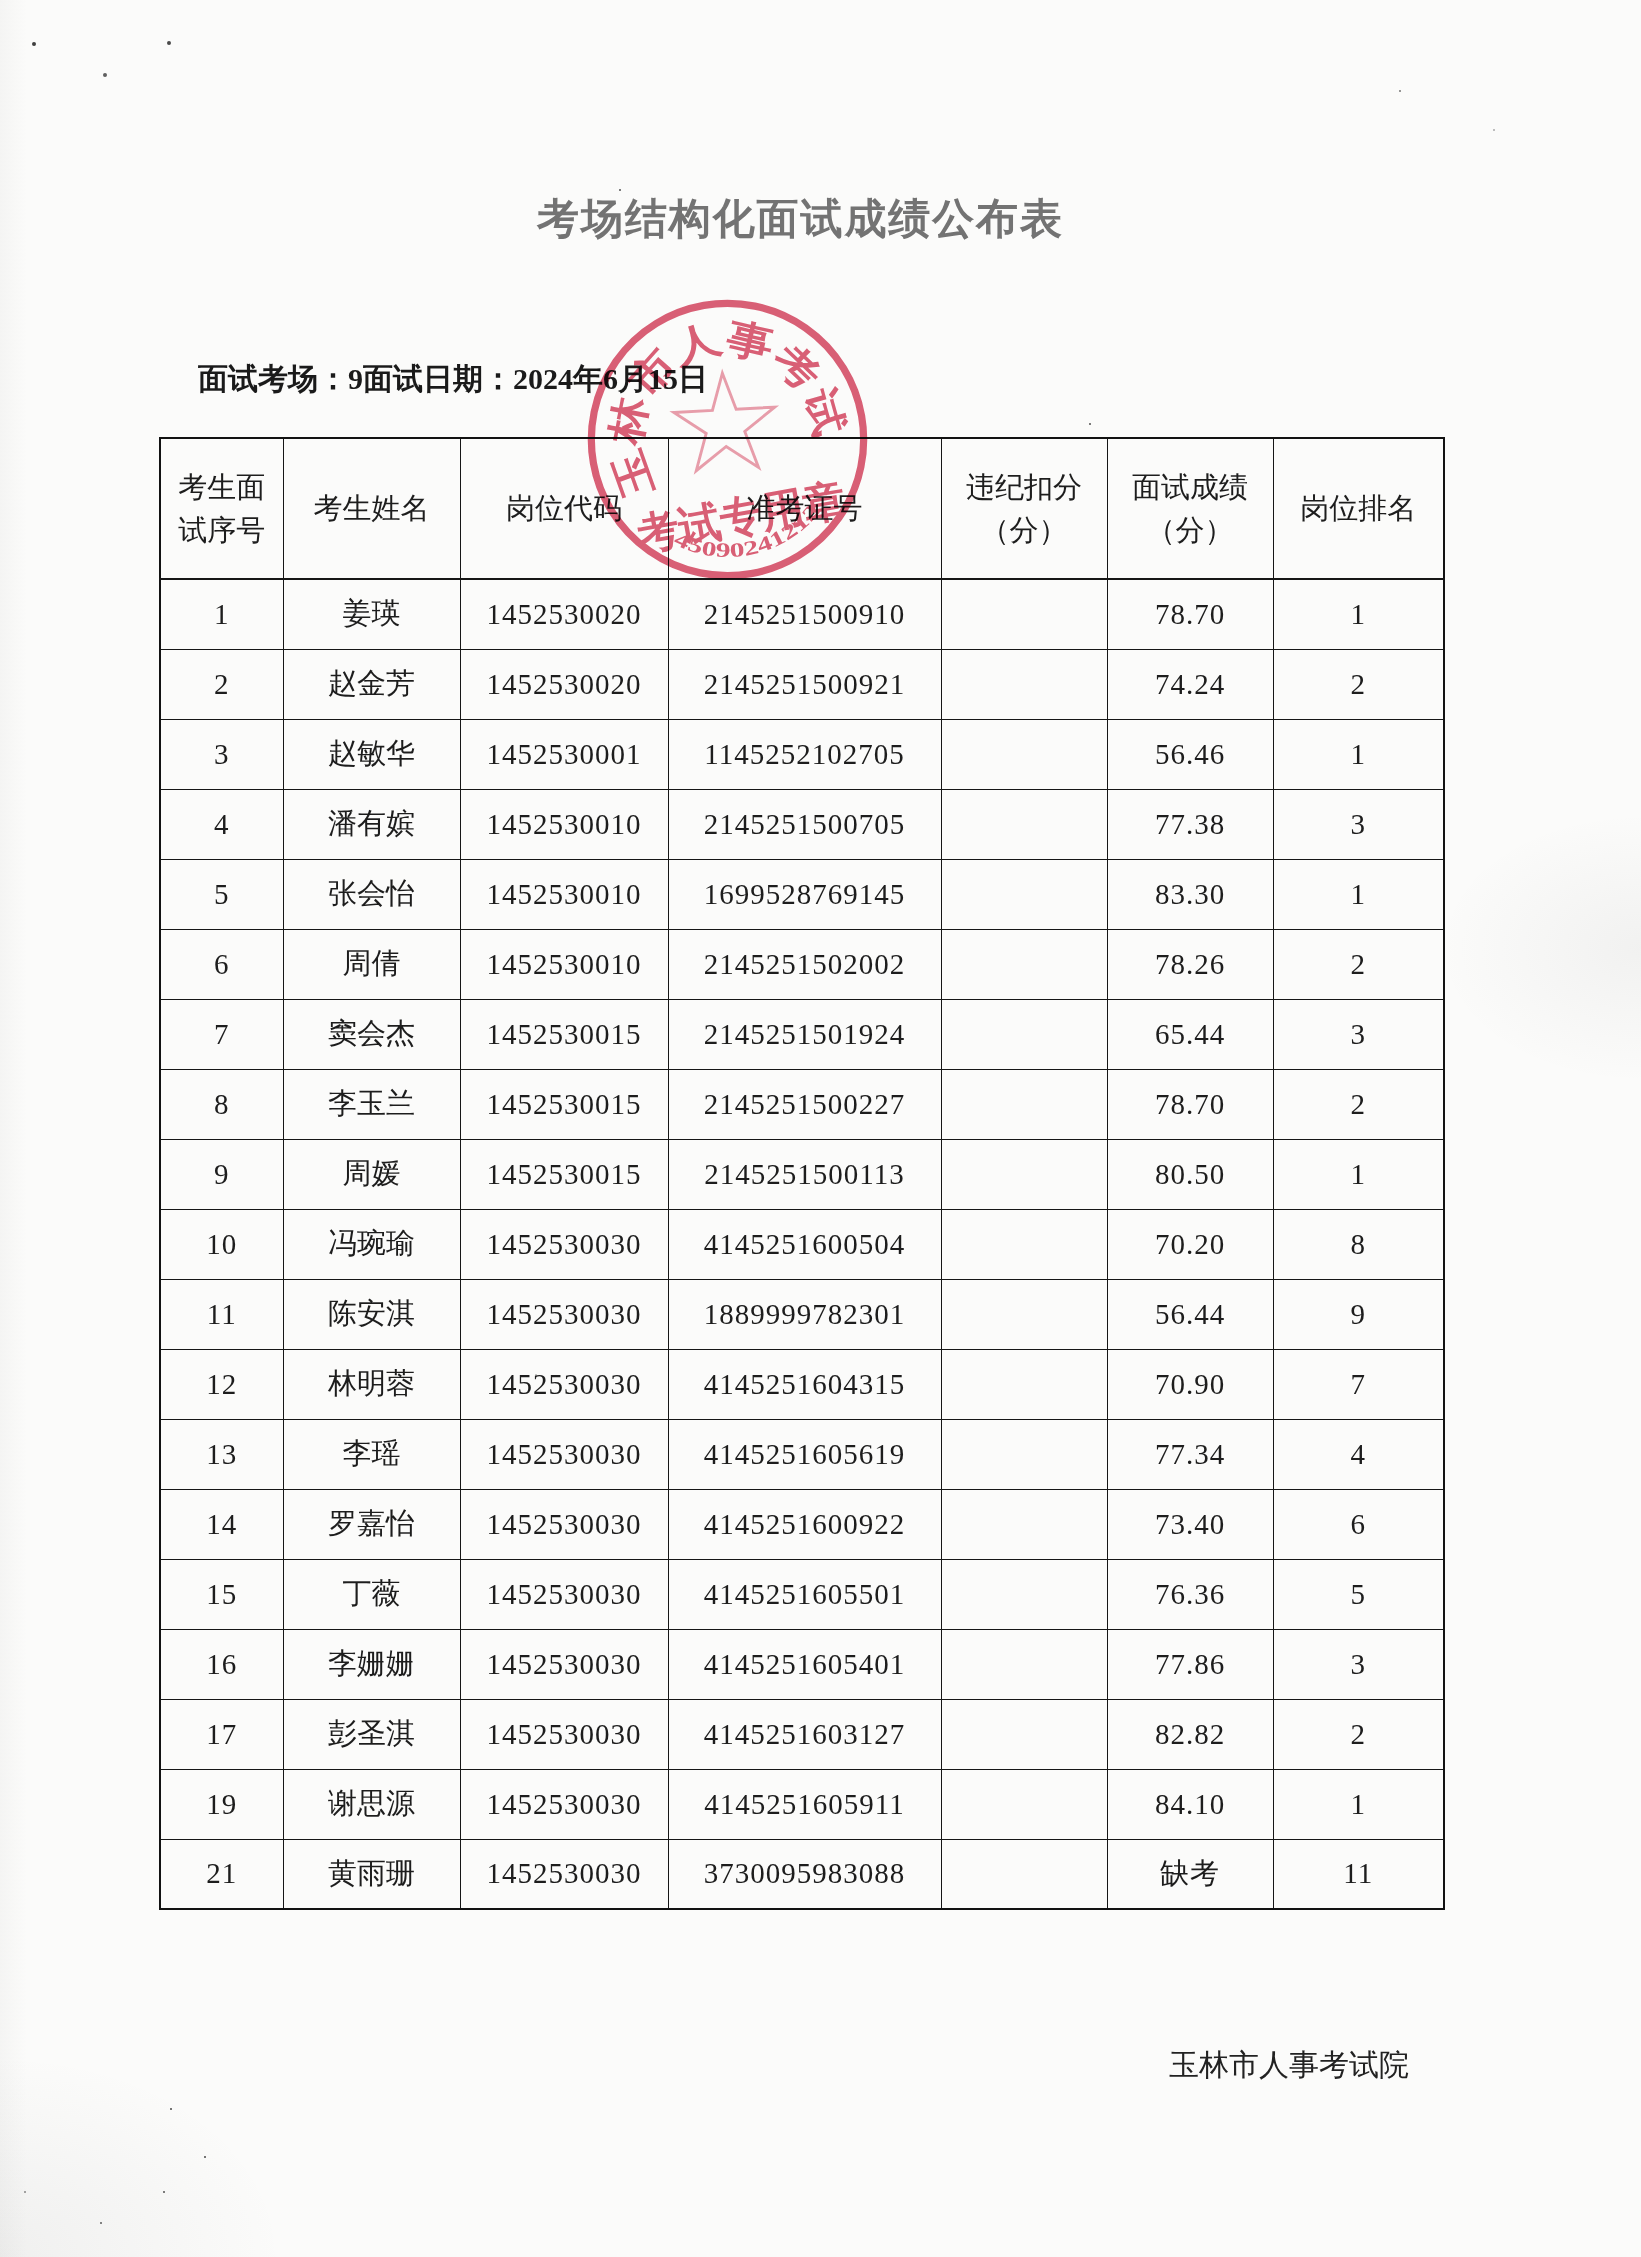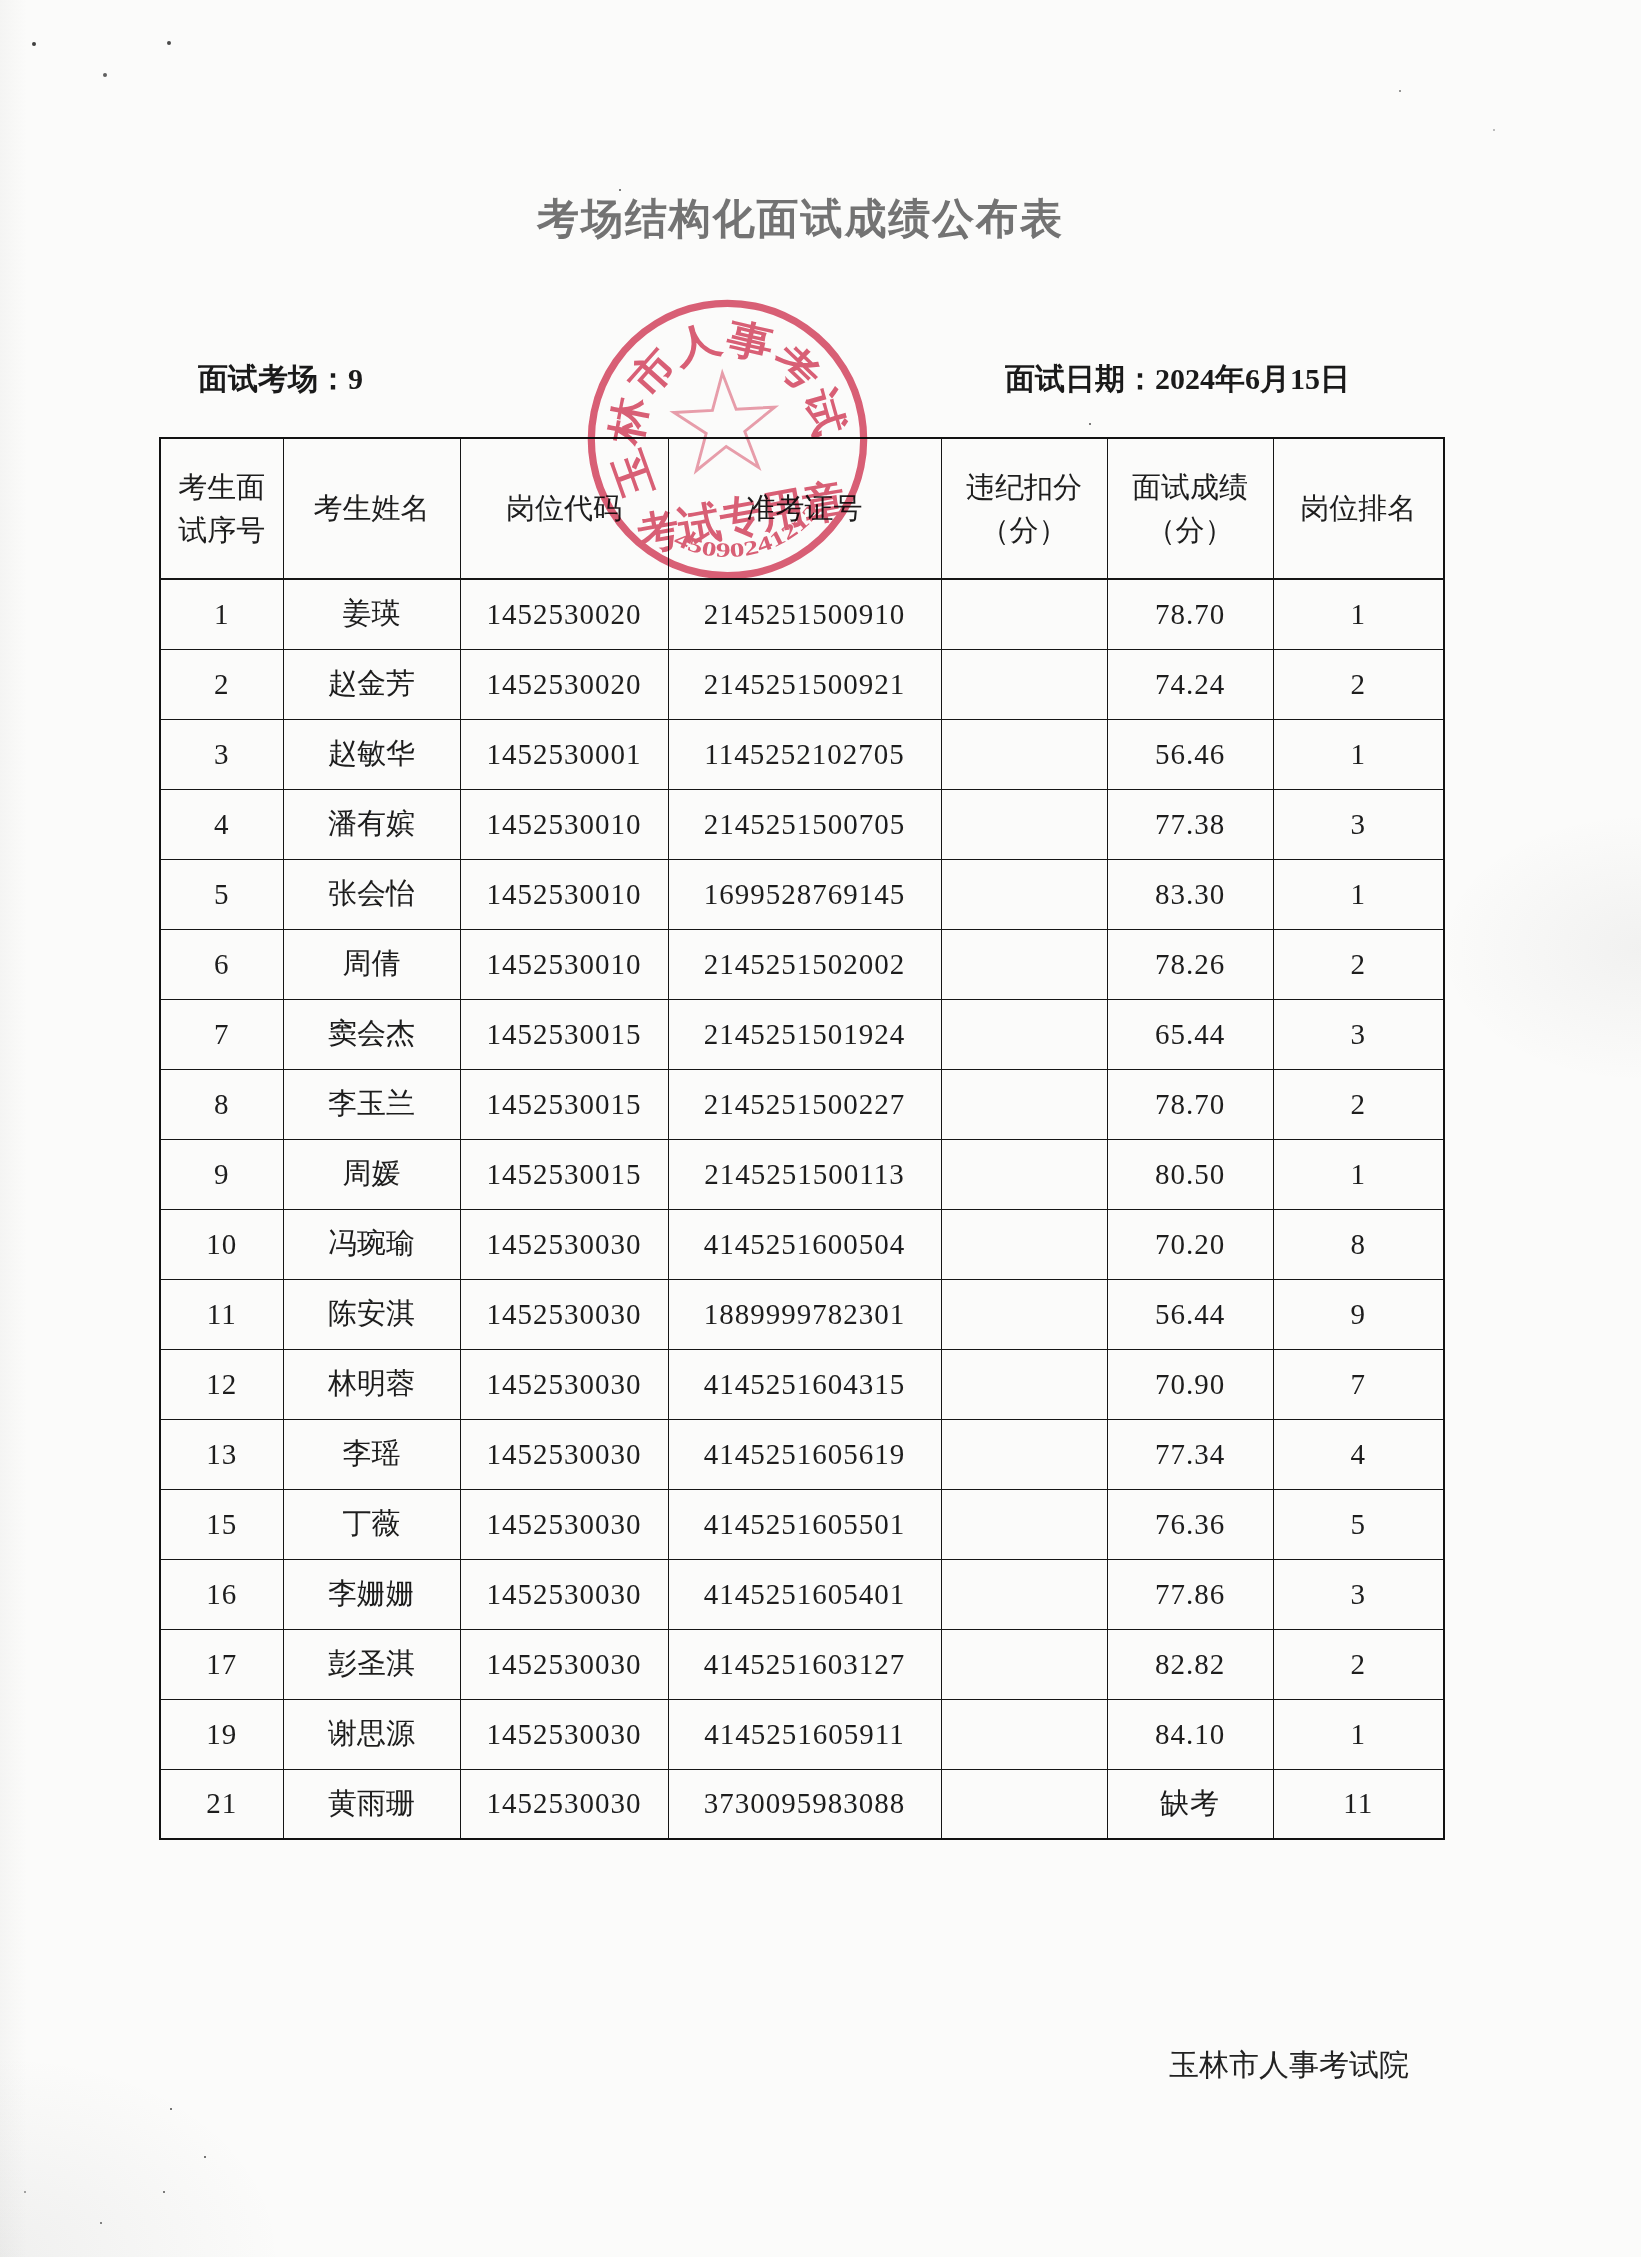--- a/index.html
+++ b/index.html
@@ -37,21 +37,21 @@
       534px 1373px 0 -1px rgba(60,60,60,.35),
       358px 1806px 0 -1px rgba(60,60,60,.4);
   }
   .title{
     position:absolute;left:159px;top:191px;width:1283px;
     text-align:center;font-size:42px;font-weight:bold;
     letter-spacing:1.9px;margin:0;color:#737373;
   }
   .meta{
     position:absolute;left:159px;top:359px;width:1283px;
-    display:flex;justify-content:space-between;
+    display:flex;
     box-sizing:border-box;padding:0 92px 0 39px;
     font-size:30px;font-weight:bold;color:#1a1a1a;
   }
   table.score{
     position:absolute;left:159px;top:437px;
     width:1283px;border-collapse:collapse;table-layout:fixed;
     background:transparent;
   }
   table.score col.c1{width:123px}
   table.score col.c2{width:177px}
@@ -234,20 +234,29 @@
         <tr>
         <td class="num">13</td>
         <td>李瑶</td>
         <td class="num">1452530030</td>
         <td class="num">4145251605619</td>
         <td></td>
         <td class="num">77.34</td>
         <td class="num">4</td>
       </tr>
         <tr>
+        <td class="num">14</td>
+        <td>罗嘉怡</td>
+        <td class="num">1452530030</td>
+        <td class="num">4145251600922</td>
+        <td></td>
+        <td class="num">73.40</td>
+        <td class="num">6</td>
+      </tr>
+        <tr>
         <td class="num">15</td>
         <td>丁薇</td>
         <td class="num">1452530030</td>
         <td class="num">4145251605501</td>
         <td></td>
         <td class="num">76.36</td>
         <td class="num">5</td>
       </tr>
         <tr>
         <td class="num">16</td>

